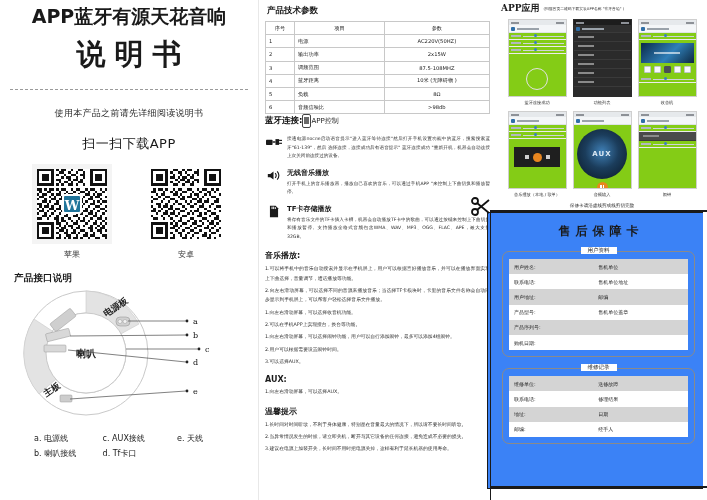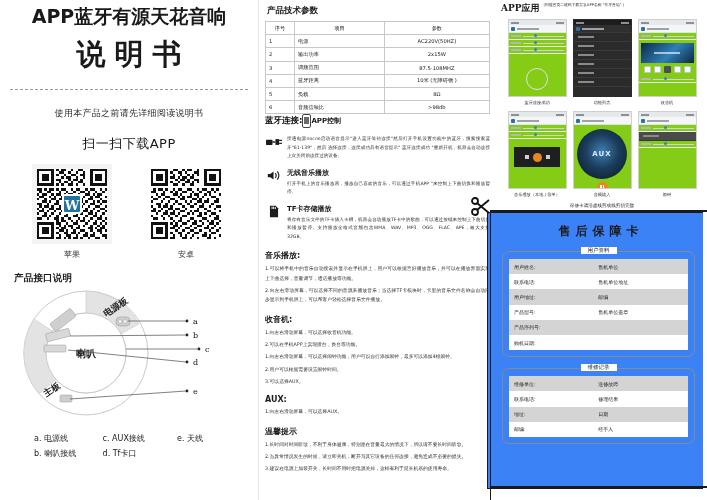--- a/index.html
+++ b/index.html
@@ -78,38 +78,38 @@
   .bt-head { display: flex; align-items: center; }
   .bt-title { font-size: 8.5px; font-weight: 700; color: #111; }
   .phone-ico {
     width: 9px; height: 14px; border: 1px solid #444; border-radius: 2px;
     position: relative; background: #fff;
   }
   .phone-ico::after {
     content: ""; position: absolute; left: 1px; right: 1px; top: 2px; bottom: 3px;
     background: #6a6a6a;
   }
-  .bt-app { font-size: 7px; font-weight: 700; }
+  .bt-app { font-size: 7px; font-weight: 400; }
 
   .block { display: flex; gap: 5px; margin-top: 7px; }
   .blk-ico { width: 17px; flex: 0 0 17px; display: flex; align-items: flex-start; justify-content: center; padding-top: 1px; }
   .blk-body { flex: 1; }
   .blk-title { font-size: 7px; font-weight: 700; margin-bottom: 2px; }
   .blk-text { font-size: 4.6px; line-height: 1.85; color: #2e2e2e; text-align: justify; }
 
   .plug-ico { width: 16px; height: 12px; }
   .wave-ico { width: 15px; height: 13px; }
   .tf-ico   { width: 14px; height: 13px; }
 
   .h2 { font-size: 8px; font-weight: 700; margin: 9px 0 3px 0; }
   .p  { font-size: 4.8px; line-height: 1.95; color: #2e2e2e; margin-bottom: 3px; text-align: justify; }
 
   
   .col3 { width: 211px; height: 500px; padding: 2px 4px 0 5px; position: relative; }
-  .app-head { display: flex; align-items: flex-start; gap: 4px; }
+  .app-head { display: flex; align-items: center; gap: 4px; }
   .app-title { font-size: 9px; font-weight: 700; font-family: "DejaVu Serif", serif; }
   .app-note { font-size: 3.8px; color: #333; }
 
   .shots { display: flex; gap: 6px; justify-content: center; margin-top: 4px; }
   .shot { width: 59px; }
   .phone {
     width: 59px; height: 78px; border: 1px solid #cfcfcf; background: #84cc16;
     position: relative; overflow: hidden;
   }
   .phone.dark { background: #2b2b2b; border-color: #2b2b2b; }
@@ -801,21 +801,20 @@
       </div>
     </div>
 
     <div>
       <div class="h2">音乐播放:</div>
       <div class="p">1.可以将手机中的音乐自动搜索并显示在手机屏上，用户可以根据喜好播放音乐，并可以在播放界面实现上下曲选择，音量调节，通话播放等功能。</div>
       <div class="p">2.向左右滑动屏幕，可以选择不同的音源来播放音乐；当选择TF卡模块时，卡里的音乐文件名称会自动同步显示到手机屏上，可以帮客户轻松选择音乐文件播放。</div>
     </div>
 
     <div>
-      <div class="h2">收音机:</div>
       <div class="p">1.向左右滑动屏幕，可以选择收音机功能。</div>
       <div class="p">2.可以在手机APP上实现搜台，换台等功能。</div>
     </div>
 
     <div>
       <div class="p">1.向左右滑动屏幕，可以选择闹钟功能，用户可以自行添加闹钟，最多可以添加4组闹钟。</div>
       <div class="p">2.用户可以根据需要设置闹钟时间。</div>
       <div class="p">3.可以选择AUX。</div>
     </div>
 

